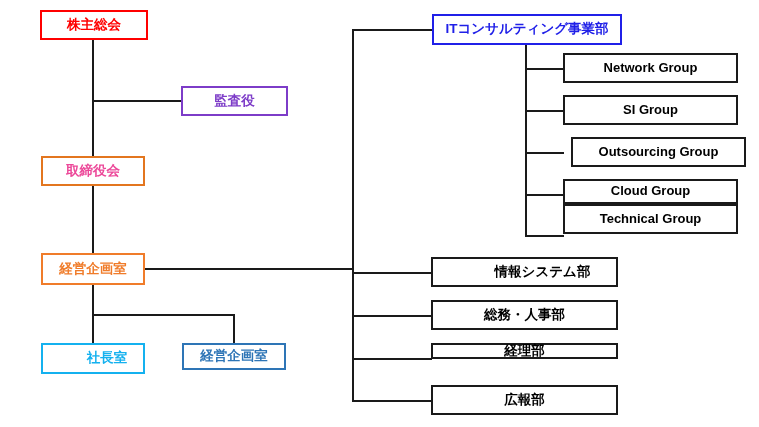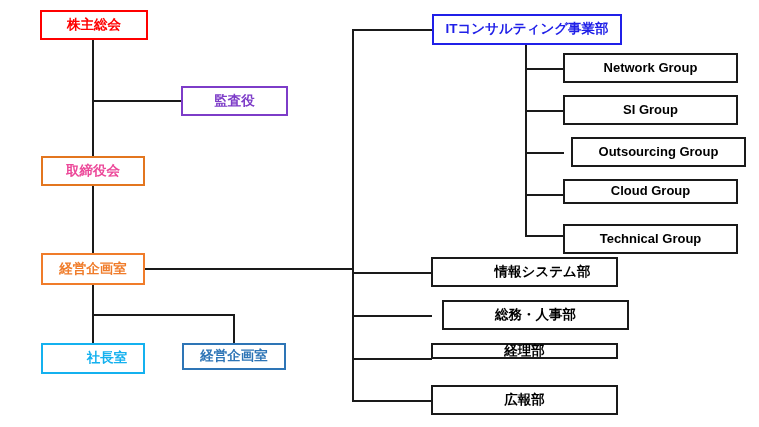--- a/index.html
+++ b/index.html
@@ -112,28 +112,28 @@
   </div>
   <div class="node n-plain" style="left:563px;top:95px;width:175px;height:30px;">
     <span class="node-label">SI Group</span>
   </div>
   <div class="node n-plain" style="left:563px;top:137px;width:175px;height:30px;margin-left:8px;">
     <span class="node-label">Outsourcing Group</span>
   </div>
   <div class="node n-plain" style="left:563px;top:179px;width:175px;height:25px;">
     <span class="node-label">Cloud Group</span>
   </div>
-  <div class="node n-plain" style="left:563px;top:224px;width:175px;height:30px;">
+  <div class="node n-plain" style="left:563px;top:204px;width:175px;height:30px;">
     <span class="node-label">Technical Group</span>
   </div>
 
   <div class="node n-plain jp" style="left:431px;top:257px;width:187px;height:30px;padding-left:36px;">
     <span class="node-label">情報システム部</span>
   </div>
-  <div class="node n-plain jp" style="left:442px;top:300px;width:187px;height:30px;">
+  <div class="node n-plain jp" style="left:431px;top:300px;width:187px;height:30px;">
     <span class="node-label">総務・人事部</span>
   </div>
   <div class="node n-plain jp" style="left:431px;top:343px;width:187px;height:16px;">
     <span class="node-label">経理部</span>
   </div>
   <div class="node n-plain jp" style="left:431px;top:385px;width:187px;height:30px;">
     <span class="node-label">広報部</span>
   </div>
 
 </div>

